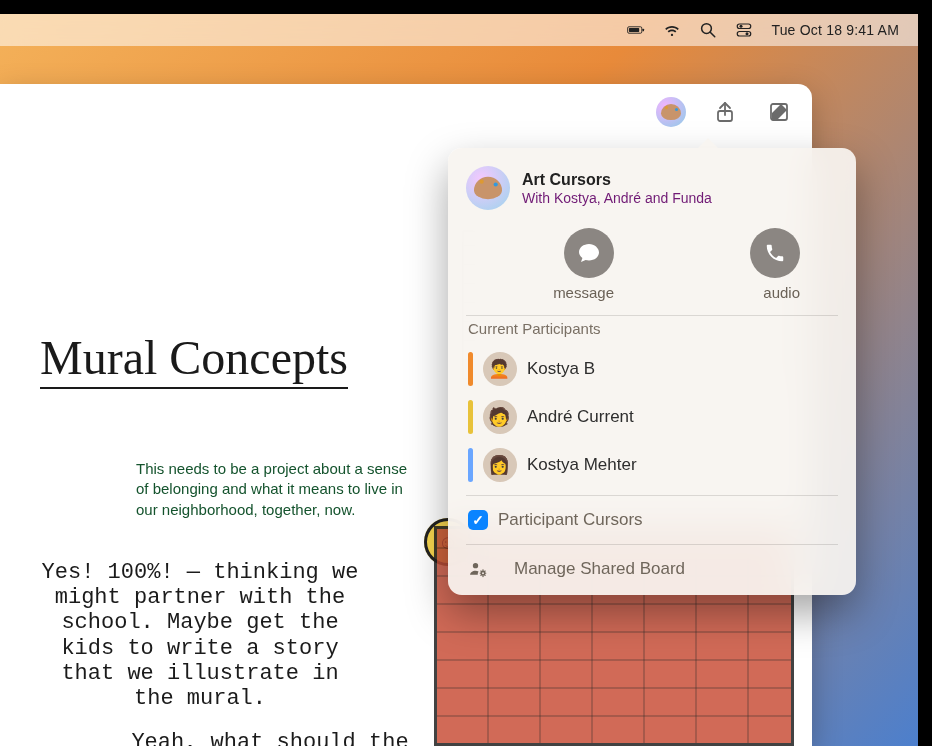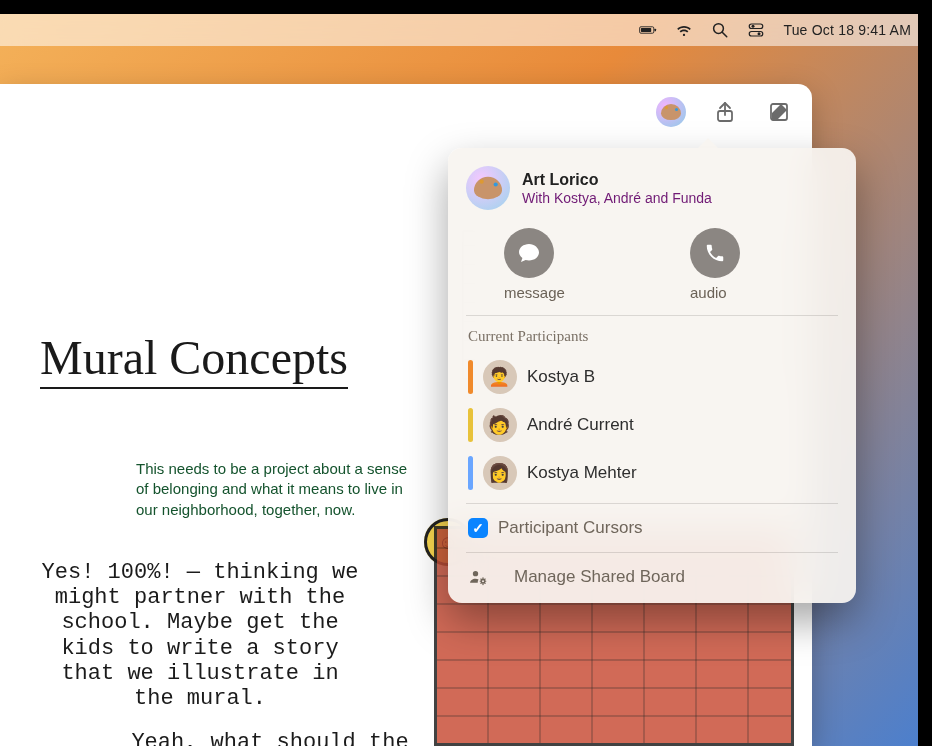--- a/index.html
+++ b/index.html
@@ -18,21 +18,21 @@
     position: absolute; top: 0; right: 0; bottom: 0; width: 14px;
     background: #000;
   }
 
   
   .menubar {
     position: absolute; top: 14px; right: 14px; left: 0; height: 32px;
     background: rgba(255,255,255,0.55);
     backdrop-filter: blur(10px);
     display: flex; align-items: center; justify-content: flex-end;
-    padding-right: 7px; gap: 18px;
+    padding-right: 19px; gap: 18px;
     color: #222;
     font-size: 14px;
   }
   .menubar .icon { width: 18px; height: 18px; display:flex; align-items:center; justify-content:center; }
   .menubar svg { fill: #222; }
   .menubar .datetime { font-weight: 500; letter-spacing: .2px; }
 
   
   .app-window {
     position: absolute;
@@ -136,26 +136,26 @@
   .pop-header { display:flex; gap:12px; align-items:center; margin-bottom: 14px; }
   .pop-icon {
     width:44px;height:44px;border-radius:50%;
     background: radial-gradient(circle at 35% 30%, #f5c8ff, #9dd4ec);
     display:flex;align-items:center;justify-content:center;
   }
   .pop-title { font-weight:600; font-size:16px; color:#222; }
   .pop-sub { font-size:14px; color:#701a75; margin-top:1px; }
 
   .comm-row { display:flex; justify-content:space-around; padding: 4px 0 14px 0; border-bottom:1px solid rgba(0,0,0,.12); }
-  .comm-btn { display:flex; flex-direction:column; align-items:flex-start; gap:6px; cursor:pointer; width: 110px;}
+  .comm-btn { display:flex; flex-direction:column; align-items:flex-end; gap:6px; cursor:pointer; width: 110px;}
   .comm-circle { width:50px;height:50px;border-radius:50%; background:#8b8682; display:flex;align-items:center;justify-content:center; }
   .comm-circle svg { fill:#fff; }
   .comm-label { font-size:15px; color:#6b6257; }
 
-  .section-label { font-size:15px; color:#7a7065; margin: 12px 0 8px 2px; font-family: Liberation Serif, serif; }
+  .section-label { font-size:15px; color:#7a7065; margin: 4px 0 8px 2px; }
   .participant { display:flex; align-items:center; gap:10px; padding:7px 2px; }
   .p-bar { width:5px; height:34px; border-radius:3px; }
   .p-ava { width:34px;height:34px;border-radius:50%; background:#d8c8b8; display:flex;align-items:center;justify-content:center; font-size:18px; }
   .p-name { font-size:17px; color:#2e2e2e; }
 
   .divider { height:1px; background:rgba(0,0,0,.12); margin: 6px 0; }
 
   .chk-row { display:flex; align-items:center; gap:10px; padding:8px 2px; }
   .chkbox { width:20px;height:20px;border-radius:5px;background:#0a84ff;display:flex;align-items:center;justify-content:center;color:#fff;font-size:14px;font-weight:bold; }
   .chk-label { font-size:17px; color:#6f665b;text-align:center; }
@@ -233,21 +233,21 @@
     <div class="hand-note2">Yeah, what should the prompt</div>
   </div>
 </div>
 
 <div class="popover">
   <div class="pop-header">
     <div class="pop-icon">
       <div class="palette-mini" style="transform:scale(1.4)"></div>
     </div>
     <div>
-      <div class="pop-title">Art Lorico</div>
+      <div class="pop-title">Art Cursors</div>
       <div class="pop-sub">With Kostya, André and Funda</div>
     </div>
   </div>
 
   <div class="comm-row">
     <div class="comm-btn">
       <div class="comm-circle">
         <svg viewBox="0 0 24 24" width="24" height="24">
             <path d="M12 3C6.5 3 2 6.6 2 11c0 2.4 1.3 4.5 3.4 6L4 21l4.6-2c1.1.3 2.2.5 3.4.5 5.5 0 10-3.6 10-8S17.5 3 12 3z"></path>
           </svg>

